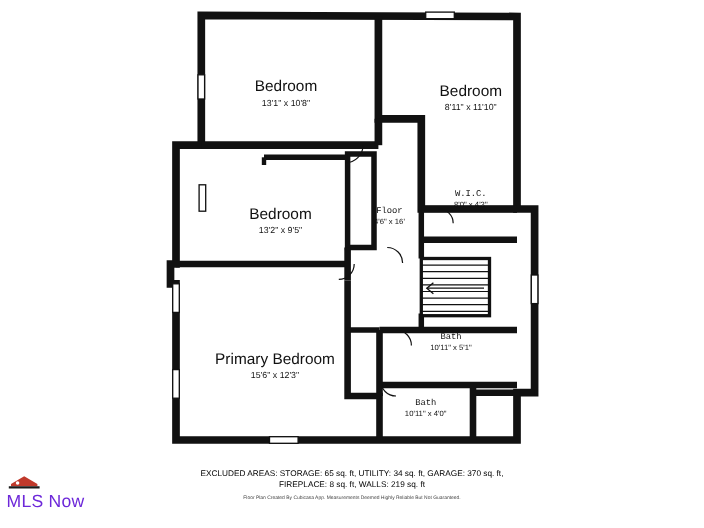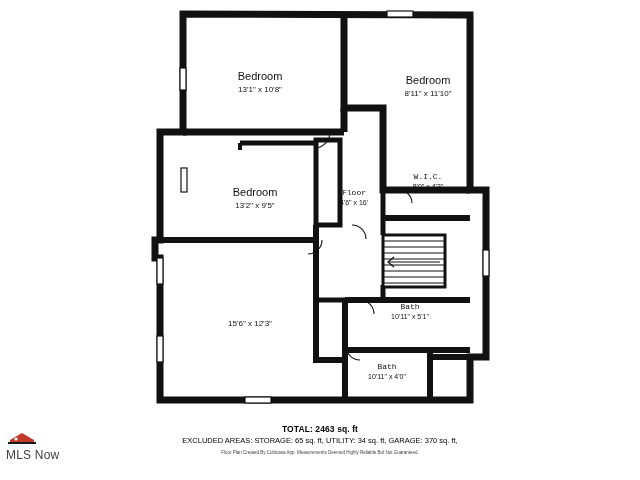--- a/index.html
+++ b/index.html
@@ -15,21 +15,21 @@
     position:absolute;left:0;top:0;width:640px;height:480px;
   }
   .room-label{
     position:absolute;
     text-align:center;
     line-height:1.25;
     color:#111;
     white-space:nowrap;
   }
   .room-label .name{
-    font-size:11px;
+    font-size:14px;
     font-weight:400;
     display:block;
   }
   .room-label .dim{
     font-size:8px;
     font-weight:400;
     display:block;
     margin-top:1px;
   }
   .room-label.small .name{font-size:8px;font-family:Liberation Mono, monospace;}
@@ -60,22 +60,22 @@
   #brand{
     position:absolute;
     left:6px;
     top:430px;
     width:80px;
   }
   #brand .mark{
     width:46px;height:16px;display:block;
   }
   #brand .name{
-    font-size:12px;
-    color:#404040;
+    font-size:16px;
+    color:#6d28d9;
     margin-top:2px;
     letter-spacing:0.2px;
   }
 </style>
 </head>
 <body>
 
 <svg id="plan" viewBox="0 0 640 480">
 
   <g>
@@ -167,36 +167,37 @@
   <span class="name">Floor</span>
   <span class="dim">4'6" x 16'</span>
 </div>
 
 <div class="room-label small" style="left:390px;top:172px;width:76px;">
   <span class="name">W.I.C.</span>
   <span class="dim">8'0" x 4'3"</span>
 </div>
 
 <div class="room-label" style="left:185px;top:318px;width:130px;">
+  <span class="name">Primary Bedroom</span>
   <span class="dim">15'6" x 12'3"</span>
 </div>
 
 <div class="room-label small" style="left:368px;top:302px;width:84px;">
   <span class="name">Bath</span>
   <span class="dim">10'11" x 5'1"</span>
 </div>
 
 <div class="room-label small" style="left:345px;top:362px;width:84px;">
   <span class="name">Bath</span>
   <span class="dim">10'11" x 4'0"</span>
 </div>
 
 <div id="footer">
-  <p class="total">TOTAL: 2463 sq. ft</p>
   <p class="line">EXCLUDED AREAS: STORAGE: 65 sq. ft, UTILITY: 34 sq. ft, GARAGE: 370 sq. ft,</p>
+  <p class="line">FIREPLACE: 8 sq. ft, WALLS: 219 sq. ft</p>
   <p class="disclaimer">Floor Plan Created By Cubicasa App. Measurements Deemed Highly Reliable But Not Guaranteed.</p>
 </div>
 
 <div id="brand">
   <svg class="mark" viewBox="0 0 46 16">
     <path d="M4,10 L16,3 L28,10 L28,12 L4,12 Z" fill="#c0392b"></path>
     <path d="M2,12 L30,12 L30,14 L2,14 Z" fill="#1a1a1a"></path>
     <circle cx="10" cy="9" r="1.6" fill="#ffffff"></circle>
   </svg>
   <div class="name">MLS Now</div>

